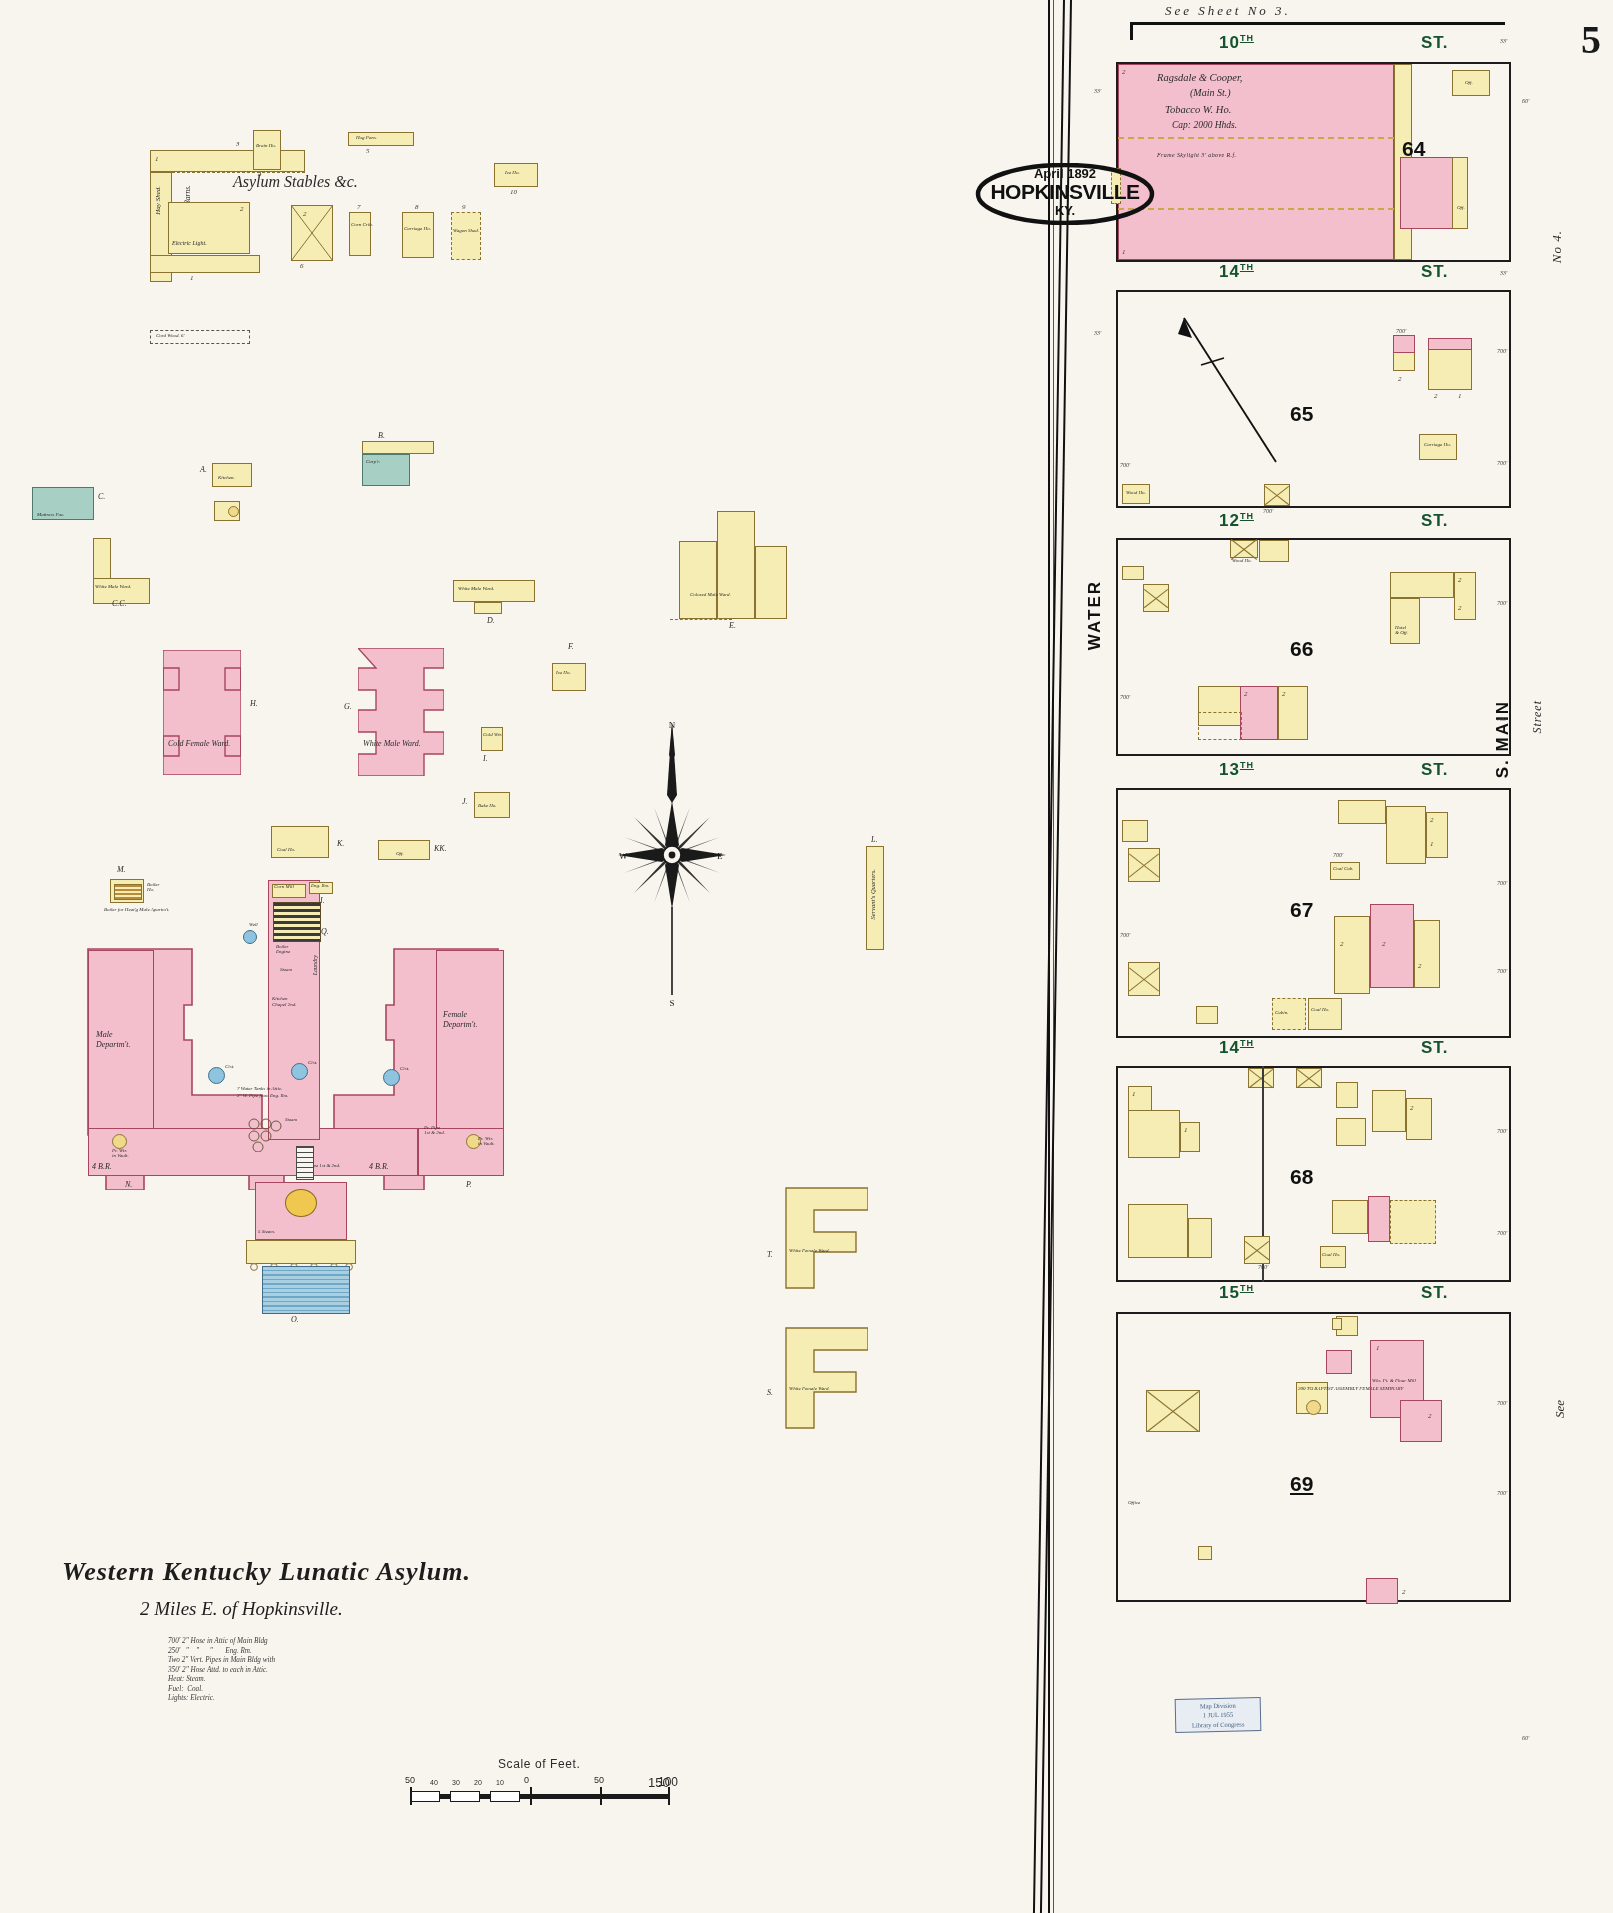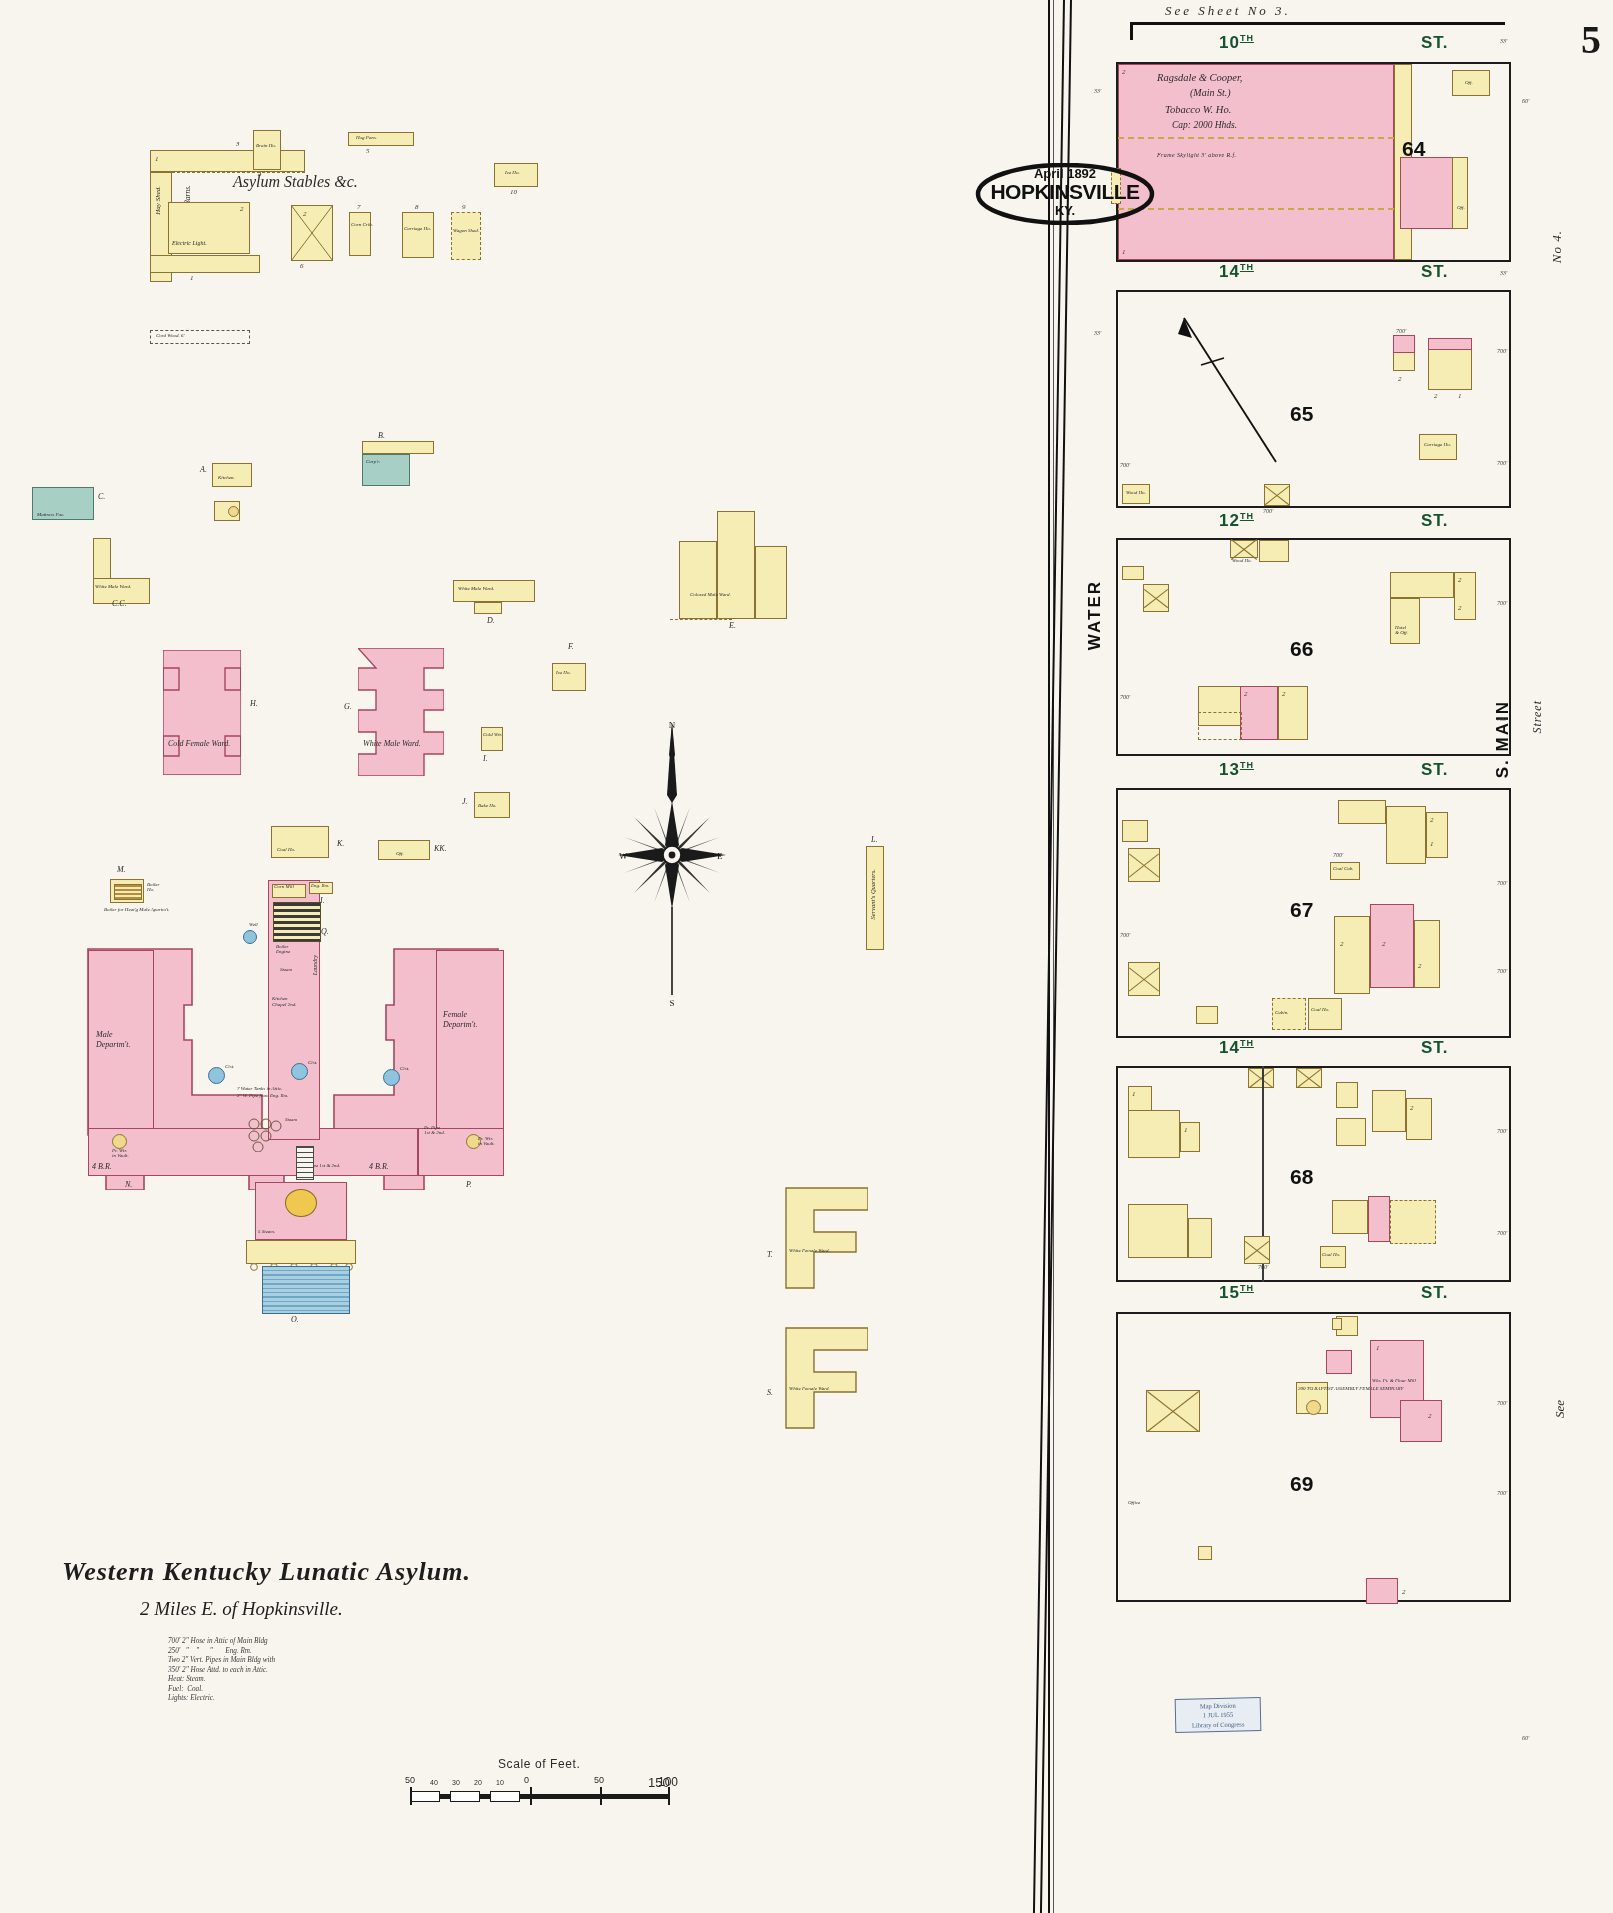--- a/index.html
+++ b/index.html
@@ -592,21 +592,21 @@
   <div class="bldg yel" style="left:1332px;top:1200px;width:36px;height:34px;"></div>
   <div class="bldg pink" style="left:1368px;top:1196px;width:22px;height:46px;"></div>
   <div class="bldg dash" style="left:1390px;top:1200px;width:46px;height:44px;background:#f5edb3;border:1.2px dashed #8a7230;"></div>
   <div class="bldg yel" style="left:1320px;top:1246px;width:26px;height:22px;"></div>
   <div class="lbl xtiny" style="left:1322px;top:1252px;line-height:1.05;">Coal Ho.</div>
   <div class="dim" style="left:1258px;top:1264px;">700'</div>
   <div class="dim" style="left:1497px;top:1128px;">700'</div>
   <div class="dim" style="left:1497px;top:1230px;">700'</div>
 
   <div class="blockbox" style="left:1116px;top:1312px;width:395px;height:290px;"></div>
-  <div class="blocknum" style="left:1290px;top:1472px;">69</div>
+  <div class="blocknum" style="left:1290px;top:1472px;text-decoration:underline;">69</div>
   <div class="xbox" style="left:1146px;top:1390px;width:54px;height:42px;"></div>
   <div class="bldg yel" style="left:1336px;top:1316px;width:22px;height:20px;"></div>
   <div class="bldg pink" style="left:1326px;top:1350px;width:26px;height:24px;"></div>
   <div class="bldg pink" style="left:1370px;top:1340px;width:54px;height:78px;"></div>
   <div class="bldg pink" style="left:1400px;top:1400px;width:42px;height:42px;"></div>
   <div class="num" style="left:1376px;top:1344px;">1</div>
   <div class="num" style="left:1428px;top:1412px;">2</div>
   <div class="lbl xtiny" style="left:1372px;top:1378px;">Wks. Ft. &amp;
 Flour Mill</div>
   <div class="bldg yel" style="left:1296px;top:1382px;width:32px;height:32px;"></div>

